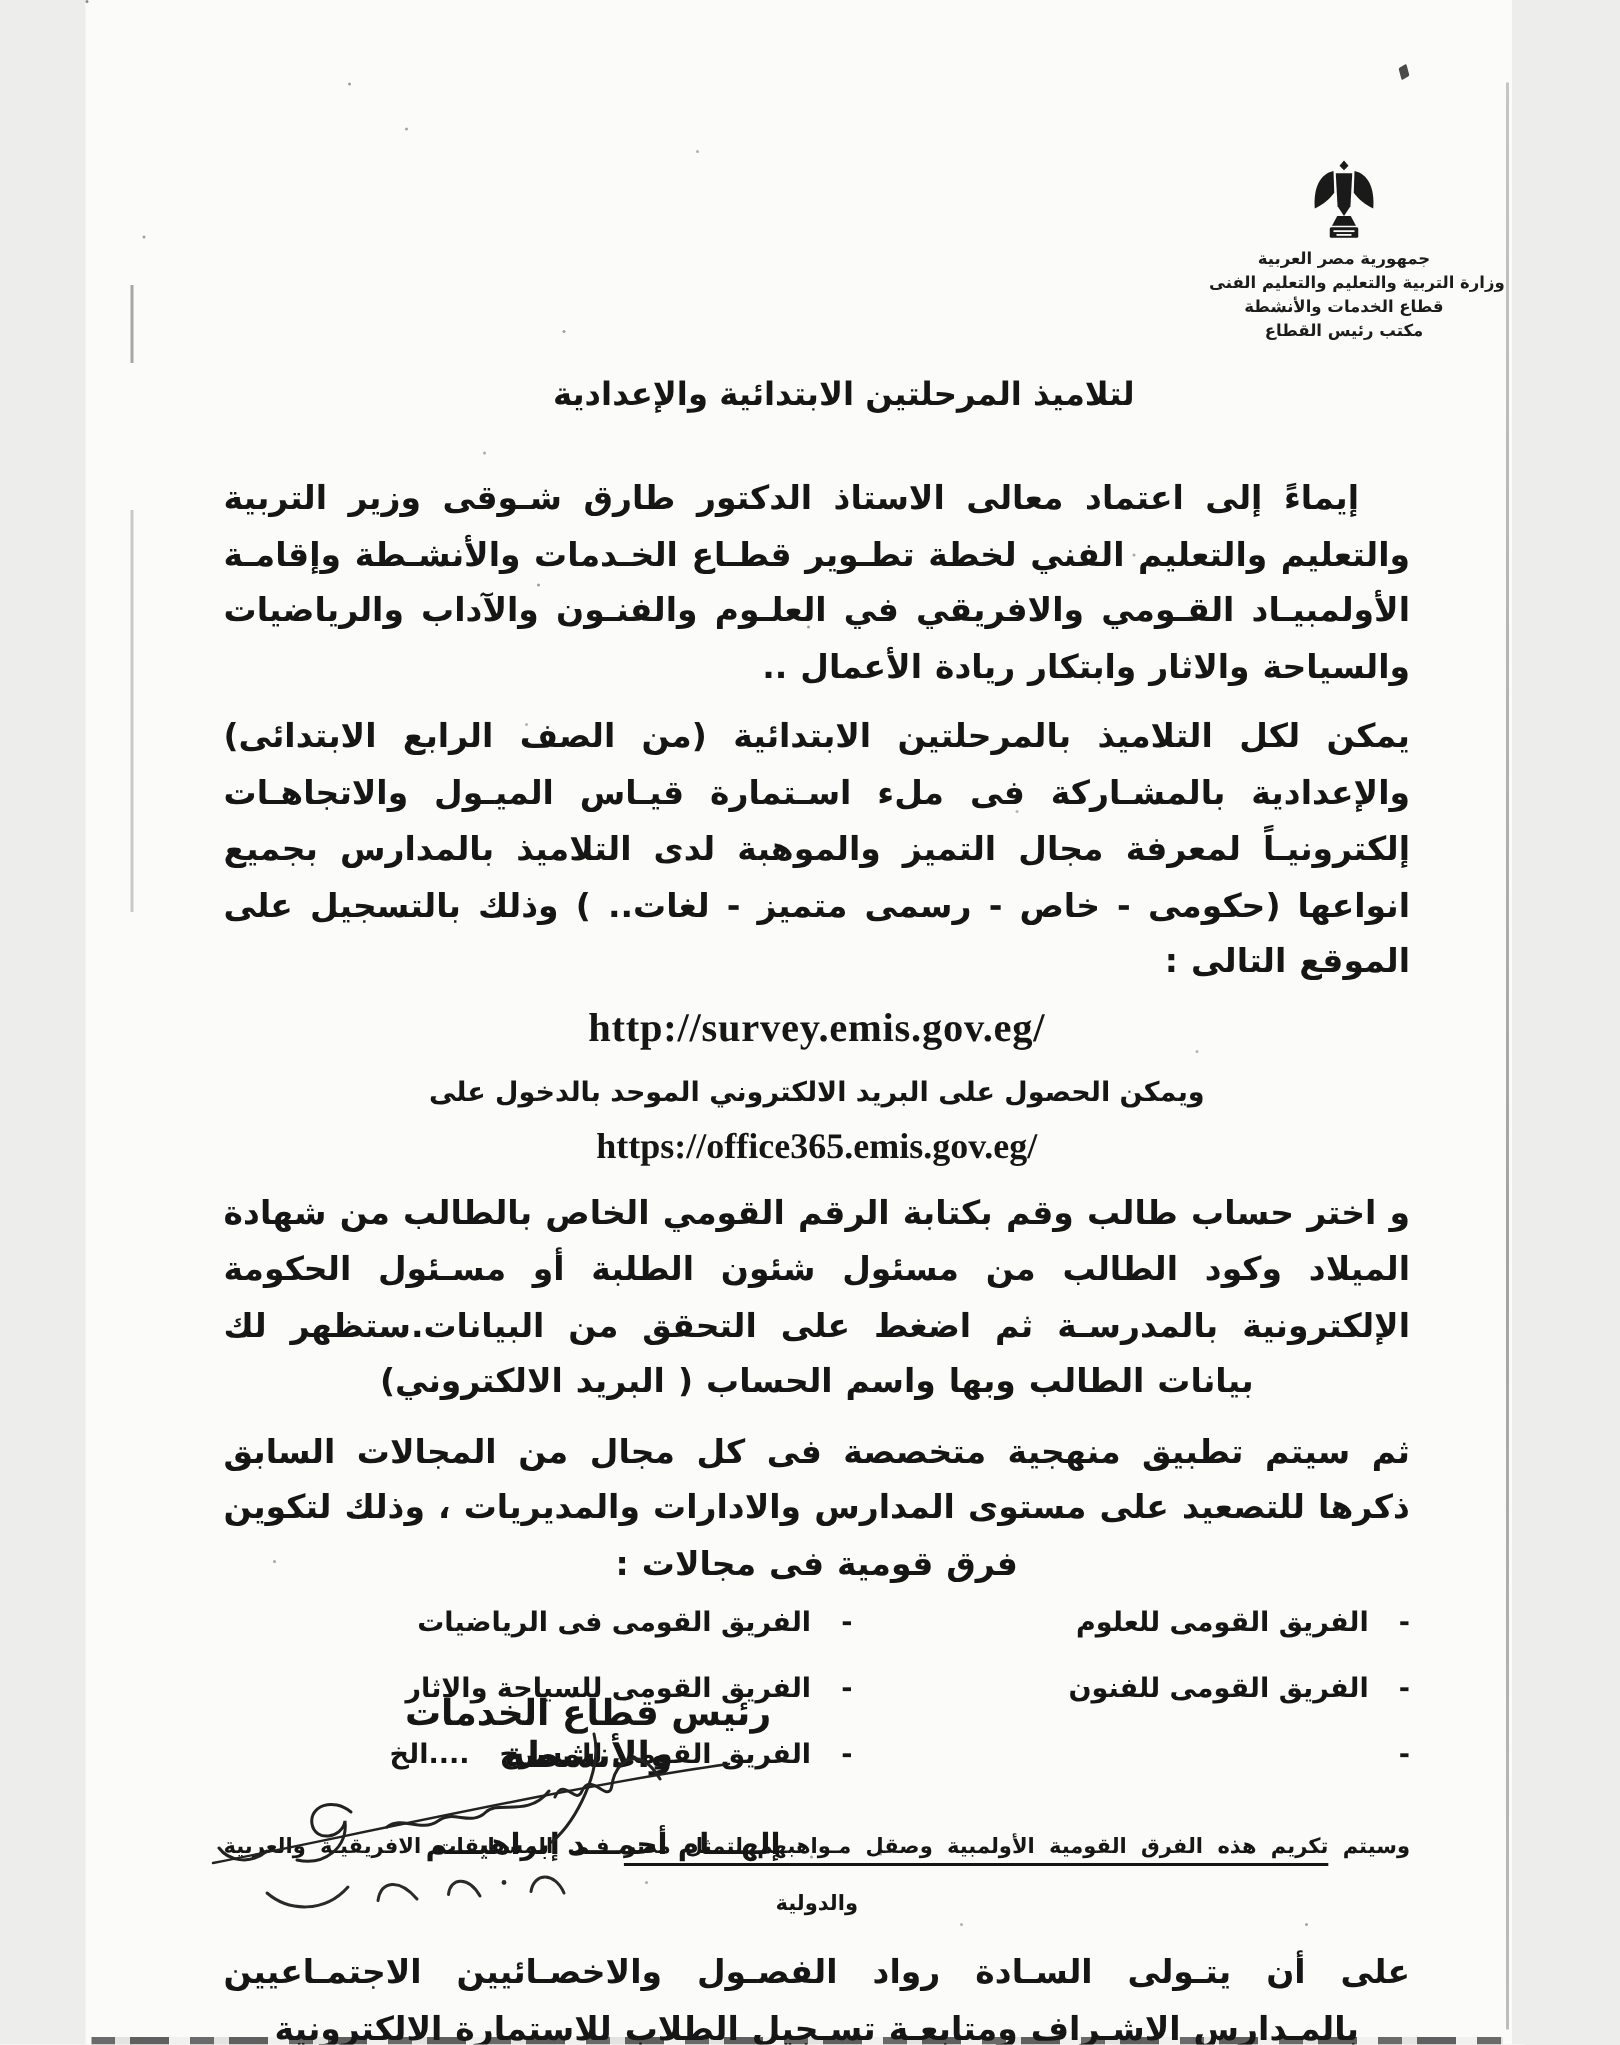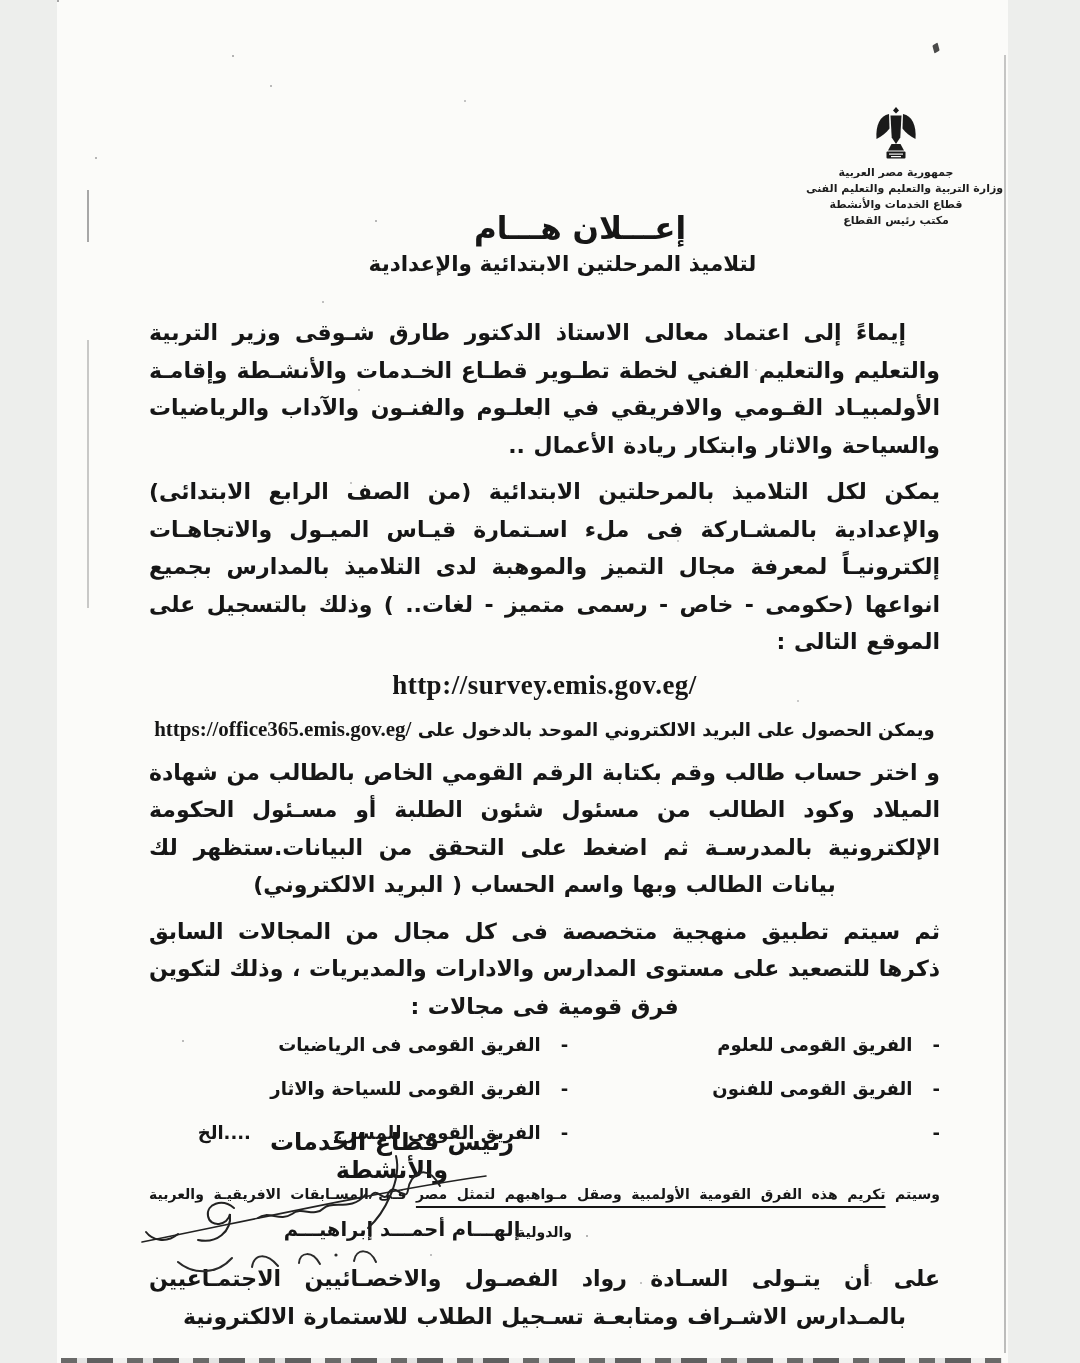--- a/index.html
+++ b/index.html
@@ -45,30 +45,30 @@
   
   .content{position:absolute;top:314px;right:68px;left:92px;direction:rtl;}
   .para{font-size:22px;font-weight:700;line-height:37.5px;text-align:justify;
     text-align-last:right;margin:0 0 9px 0;word-spacing:1px;}
   .para.center-last{text-align-last:center;}
   .indent{text-indent:34px;}
   .survey-url{font-family:"Liberation Serif", serif;font-weight:bold;font-size:27px;
     direction:ltr;text-align:center;margin:6px 0 10px 0;letter-spacing:.5px;}
   .email-line{font-size:18px;font-weight:700;line-height:36px;text-align:center;
     margin:0 0 6px 0;}
-  .email-url{font-family:"Liberation Serif", serif;font-weight:bold;font-size:21px;
+  .email-url{font-family:"Liberation Serif", serif;font-weight:bold;font-size:24px;
     direction:ltr;unicode-bidi:embed;}
   .teams{margin:2px 0 10px 0;}
   .team-row{display:flex;direction:rtl;align-items:baseline;height:44px;}
   .team-cell{display:flex;direction:rtl;align-items:baseline;gap:20px;
     font-size:18px;font-weight:700;}
   .team-cell .dash{font-weight:bold;}
   .cell-r{width:47%;}
   .cell-l{width:53%;}
-  .etc{margin-right:62px;}
+  .etc{}
   .closing{font-size:14px;}
   .u{text-decoration:underline;text-decoration-thickness:2px;text-underline-offset:7px;}
 
   
   .sig-block{position:absolute;top:1128px;left:95px;width:400px;direction:rtl;}
   .sig-title{font-size:24px;font-weight:bold;text-align:center;width:320px;}
   .sig-name{font-size:19.5px;font-weight:bold;width:300px;text-align:center;margin-top:34px;}
   .sig-scrawl{position:absolute;top:18px;left:-18px;width:360px;height:120px;}
   .sig-marks{position:absolute;top:116px;left:18px;width:230px;height:40px;}
 </style>
@@ -95,21 +95,20 @@
       </g>
       <rect x="16" y="47.5" width="14" height="1.2" fill="#fbfbf9"></rect>
       <rect x="18" y="50" width="10" height="1.2" fill="#fbfbf9"></rect>
     </svg>
     <div class="lh-line">جمهورية مصر العربية</div>
     <div class="lh-line">وزارة التربية والتعليم والتعليم الفنى</div>
     <div class="lh-line">قطاع الخدمات والأنشطة</div>
     <div class="lh-line">مكتب رئيس القطاع</div>
   </div>
 
-  <div class="title">إعـــلان هـــام</div>
   <div class="subtitle">لتلاميذ المرحلتين الابتدائية والإعدادية</div>
 
   <div class="content">
     <p class="para indent">إيماءً إلى اعتماد معالى الاستاذ الدكتور طارق شـوقى وزير التربية والتعليم والتعليم الفني  لخطة تطـوير قطـاع الخـدمات والأنشـطة وإقامـة الأولمبيـاد القـومي والافريقي في العلـوم والفنـون والآداب والرياضيات والسياحة والاثار وابتكار ريادة الأعمال ..</p>
 
     <p class="para"><span>يمكن لكل التلاميذ بالمرحلتين الابتدائية (من الصف الرابع الابتدائى)  والإعدادية بالمشـاركة فى ملء </span><b>اسـتمارة قيـاس الميـول والاتجاهـات إلكترونيـاً</b><span> لمعرفة مجال التميز والموهبة لدى التلاميذ بالمدارس بجميع انواعها (حكومى - خاص - رسمى متميز - لغات.. ) وذلك بالتسجيل على الموقع التالى :</span></p>
 
     <div class="survey-url">http://survey.emis.gov.eg/</div>
 
     <p class="email-line"><span>ويمكن الحصول على البريد الالكتروني الموحد بالدخول على </span><span class="email-url">https://office365.emis.gov.eg/</span></p>

